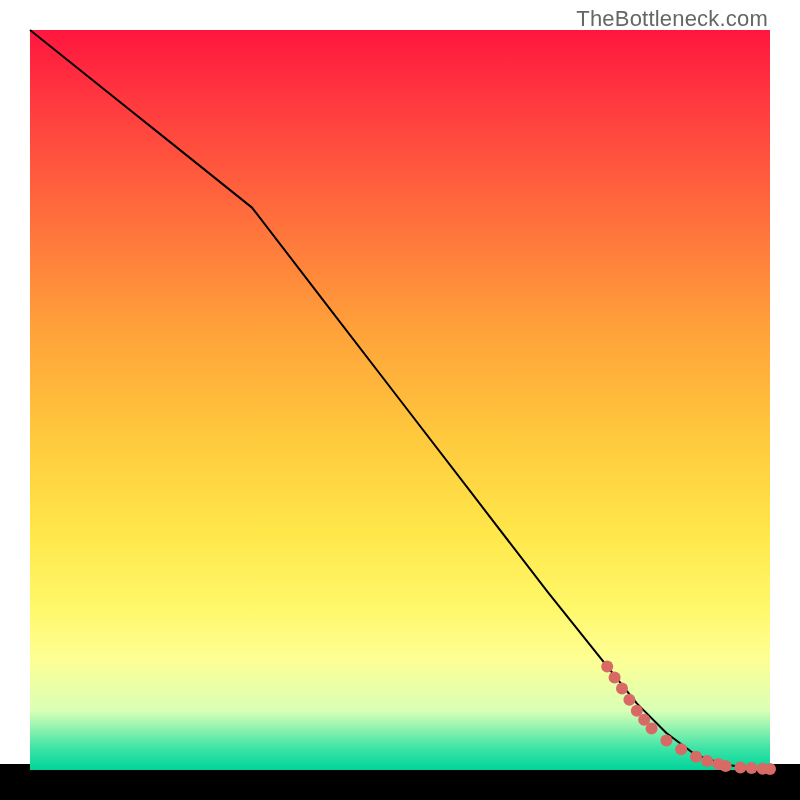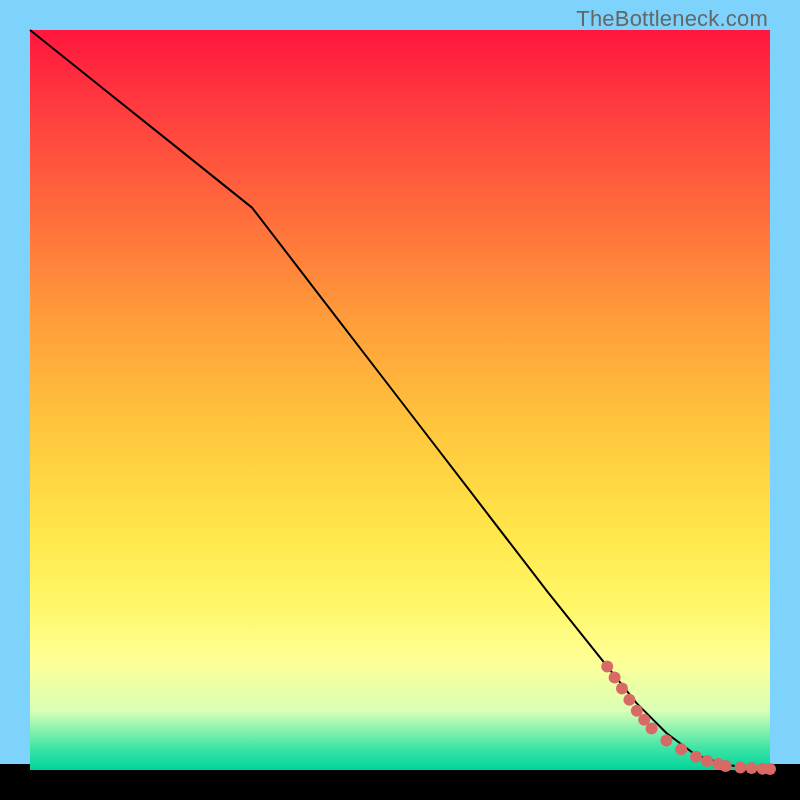--- a/index.html
+++ b/index.html
@@ -8,21 +8,21 @@
     width: 800px;
     height: 800px;
     background: #000;
     font-family: Arial, Helvetica, sans-serif;
     overflow: hidden;
   }
   .frame {
     position: relative;
     width: 800px;
     height: 764px;
-    background: #7dd3fc;
+    background: #ffffff;
   }
   .plot {
     position: absolute;
     left: 30px;
     top: 30px;
     width: 740px;
     height: 740px;
     
     background: linear-gradient(
       to bottom,

